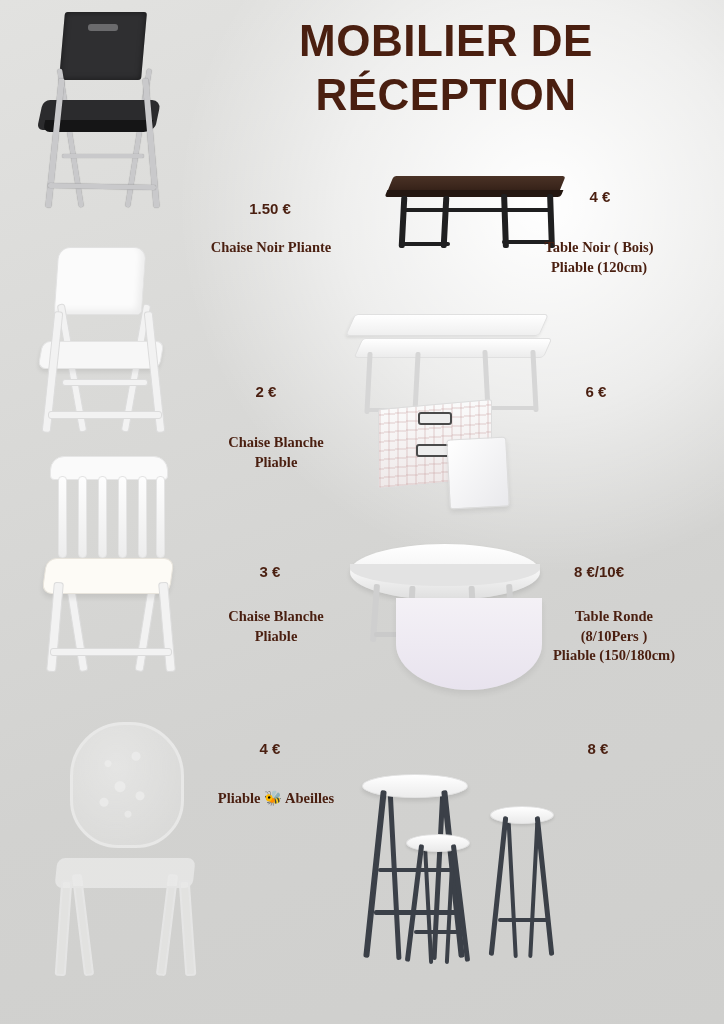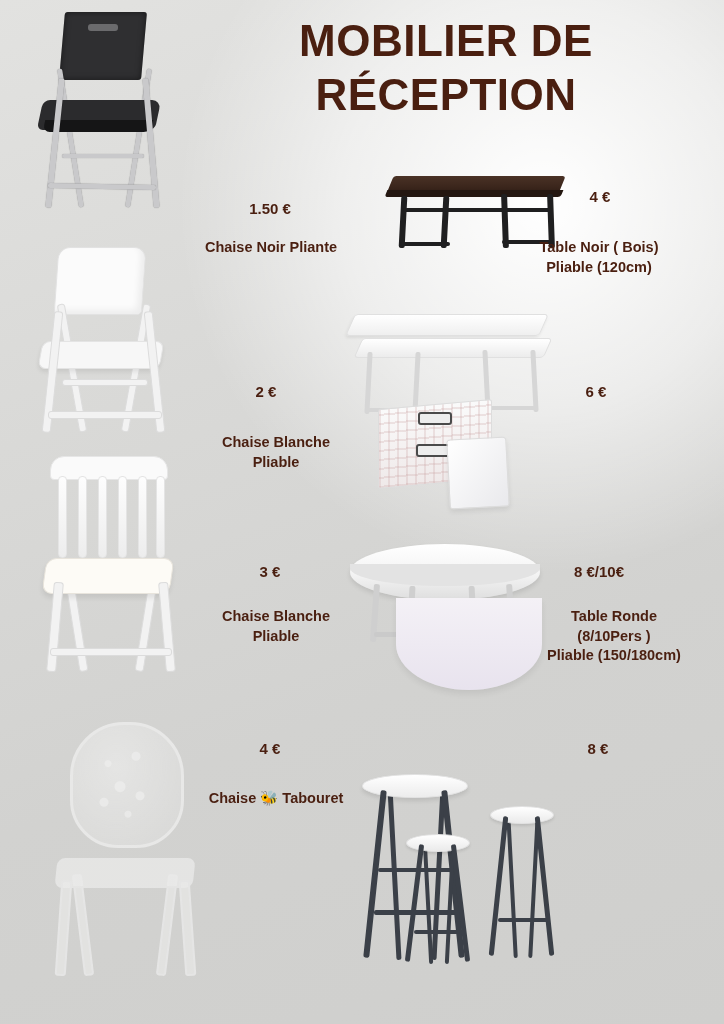--- a/index.html
+++ b/index.html
@@ -49,20 +49,21 @@
     white-space: pre-line;
   }
   .caption {
     position: absolute;
     color: #4a1f10;
     font-weight: 700;
     font-size: 14.5px;
     line-height: 1.35;
     text-align: center;
     white-space: pre-line;
+    font-family: Liberation Serif, serif;
   }
 
   
   .art { position: absolute; }
 
   
   .chair1 { left: 18px; top: 8px; width: 170px; height: 210px; }
   .c1-back {
     position: absolute; left: 44px; top: 4px; width: 82px; height: 68px;
     background: #2f2f31; border-radius: 3px;
@@ -429,17 +430,17 @@
   <div class="price" style="left:200px; top:563px; width:140px;">3 €</div>
   <div class="caption" style="left:186px; top:607px; width:180px;">Chaise Blanche
 Pliable</div>
 
   <div class="price" style="left:524px; top:563px; width:150px;">8 €/10€</div>
   <div class="caption" style="left:516px; top:607px; width:196px;">Table Ronde
 (8/10Pers )
 Pliable (150/180cm)</div>
 
   <div class="price" style="left:200px; top:740px; width:140px;">4 €</div>
-  <div class="caption" style="left:180px; top:789px; width:192px;">Chaise 🐝 Tabouret</div>
+  <div class="caption" style="left:180px; top:789px; width:192px;">Pliable 🐝 Abeilles</div>
 
   <div class="price" style="left:528px; top:740px; width:140px;">8 €</div>
 
 </div>
 
 </body></html>

